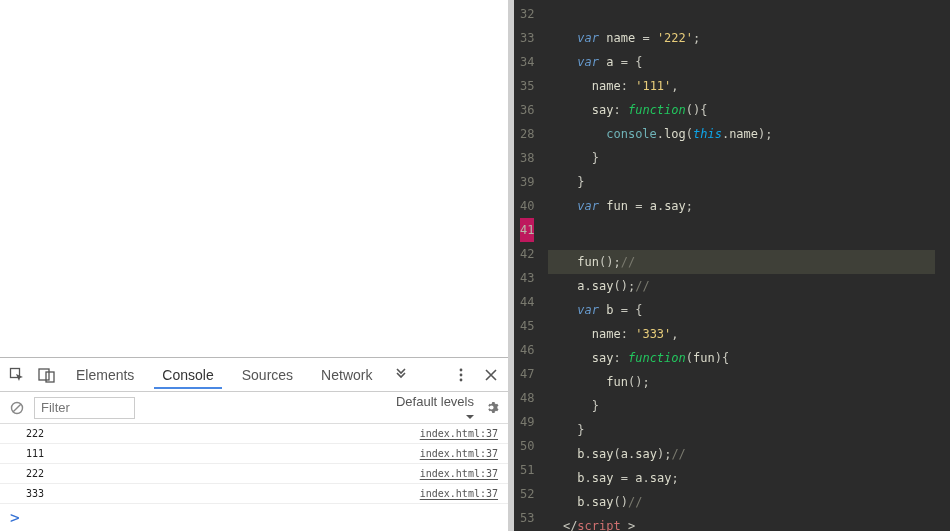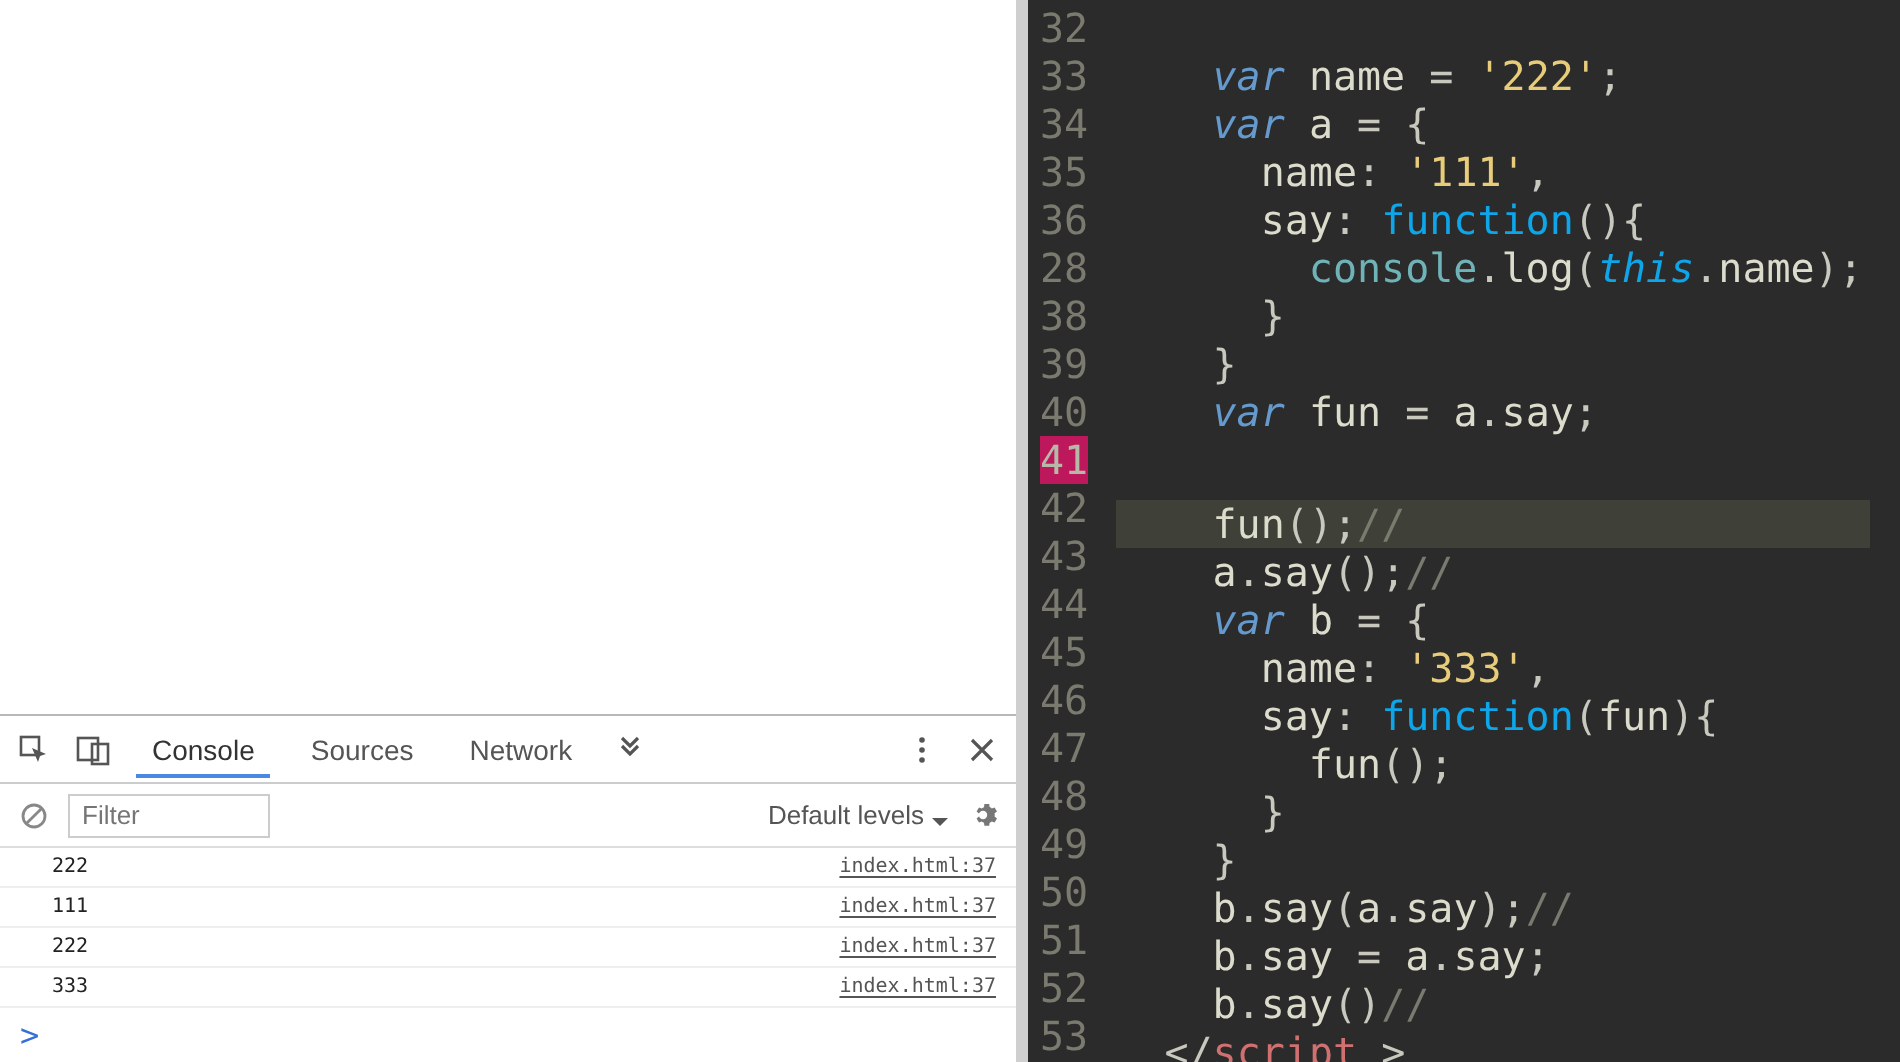--- a/index.html
+++ b/index.html
@@ -13,41 +13,41 @@
 
   .dt-tabs { display:flex; align-items:center; height:34px; padding:0 8px; gap:12px; border-bottom:1px solid #ccc; color:#555; font-size:14px; }
   .dt-tabs .tab { padding:6px 8px; cursor:default; }
   .dt-tabs .tab.active { color:#333; border-bottom:2px solid #4a88e3; padding-bottom:4px; }
   .dt-icon { width:18px; height:18px; display:inline-flex; align-items:center; justify-content:center; color:#555; }
   .dt-spacer { flex:1; }
 
   .dt-filter { display:flex; align-items:center; height:32px; padding:0 8px; gap:8px; border-bottom:1px solid #ddd; color:#555; font-size:13px; }
   .context-sel { display:flex; align-items:center; gap:4px; border:none; background:transparent; padding:2px 4px; min-width:140px;}
   .filter-input { border:1px solid #ccc; height:22px; padding:0 6px; width:101px; font-size:13px; color:#555; background:#fff; }
-  .levels { display:flex; align-items:flex-end; gap:4px; }
+  .levels { display:flex; align-items:flex-end; gap:4px;flex-direction:column; }
 
   .log-rows { font-family:Menlo,Consolas,monospace; font-size:10px; color:#222; }
   .log-row { display:flex; justify-content:space-between; padding:4px 10px 4px 26px; border-bottom:1px solid #eee; }
   .log-src { color:#555; text-decoration:underline; text-underline-offset:2px; }
   .prompt { color:#3571d4; padding:4px 10px; font-family:Menlo,Consolas,monospace; }
 
   
   .sep { width:6px; background:#cfcfcf; }
 
   
-  .editor { flex:1; height:531px; background:#2b2b2b; display:flex; font-family:Menlo,Consolas,monospace; font-size:20px; line-height:24px; overflow:hidden; }
+  .editor { flex:1; height:531px; background:#2b2b2b; display:flex; font-family:Menlo,Consolas,monospace; font-size:12px; line-height:24px; overflow:hidden; }
   .gutter { background:#2b2b2b; color:#7a7a6f; text-align:right; padding:2px 10px 0 6px; user-select:none; }
   .gutter .ln { height:24px; }
   .gutter .ln.hl { background:#be185d; color:#b8b8a8; }
   .code   { flex:1; padding:2px 15px 0 4px; color:#dcdccc; white-space:pre; }
   .code .cl { height:24px; }
   .code .cl.hl { background:#3f4038;margin-top:32px; }
 
   .kw  { color:#6699cc; font-style:italic; }   
-  .fn  { color:#0ea5e9; }    
+  .fn  { color:#22c55e; font-style:italic; }    
   .id  { color:#dcdccc; }
   .str { color:#e7cc7a; }
   .obj { color:#6fb3b8; }
   .pun { color:#c8c8be; }
   .cmt { color:#7a7a6f; }
   .tag { color:#d07070; }
   .ang { color:#c8c8be; }
   .this{ color:#0ea5e9; font-style:italic; }
 
   svg { display:block; }
@@ -66,20 +66,21 @@
               <rect x="1.5" y="1.5" width="9" height="9"></rect>
               <path d="M7 7l7 3-3 1-1 3z" fill="currentColor" stroke="none"></path>
             </svg>
         </span>
         <span class="dt-icon">
           <svg width="18" height="16" viewBox="0 0 18 16" fill="none" stroke="currentColor" stroke-width="1.3">
               <rect x="1" y="2" width="10" height="11"></rect>
               <rect x="8" y="5" width="8" height="10"></rect>
             </svg>
         </span>
+        <span class="tab">Elements</span>
         <span class="tab active">Console</span>
         <span class="tab">Sources</span>
         <span class="tab">Network</span>
         <span class="dt-icon">
           <svg width="14" height="14" viewBox="0 0 14 14" fill="none" stroke="currentColor" stroke-width="1.6">
               <path d="M3 5l4 4 4-4"></path>
               <path d="M3 1l4 4 4-4"></path>
             </svg>
         </span>
         <span class="dt-spacer"></span>

